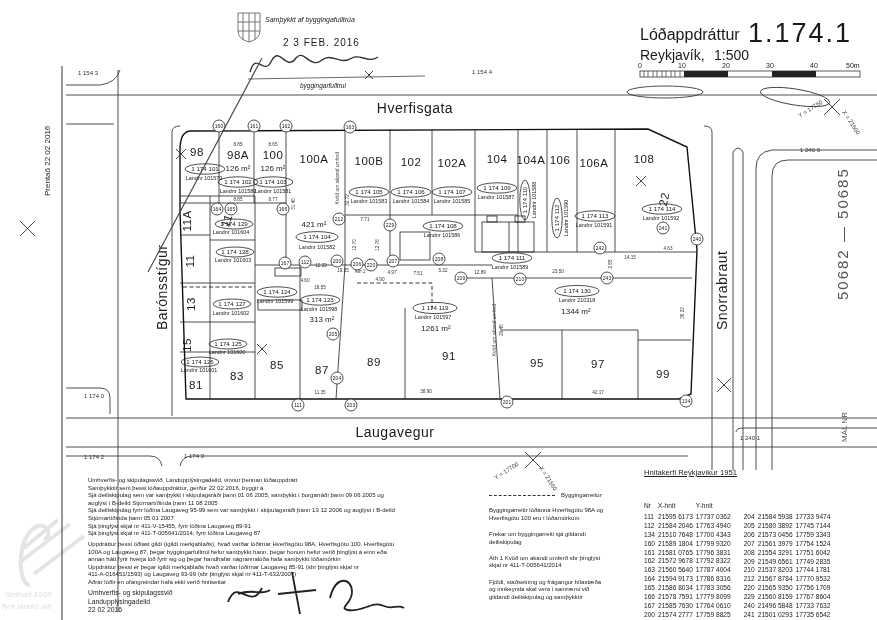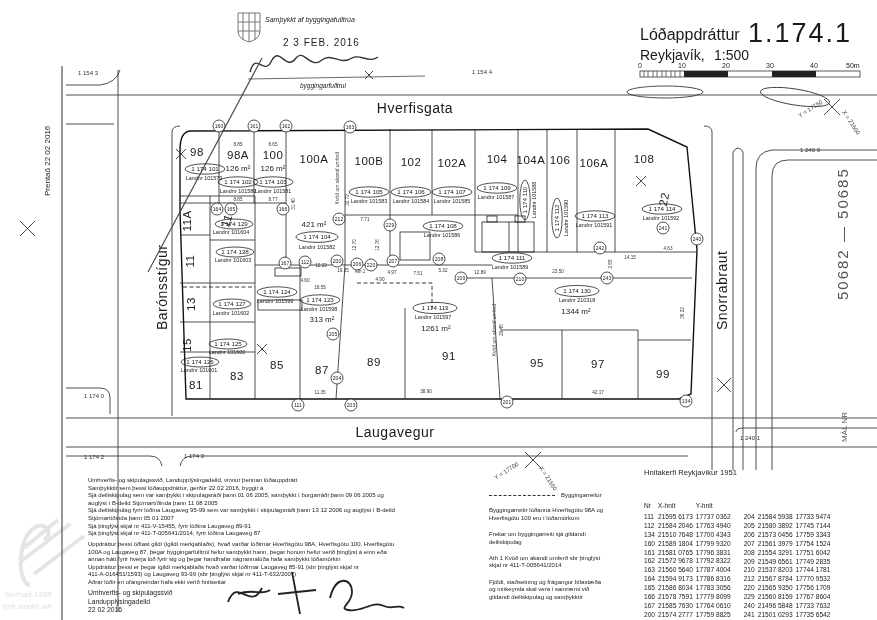--- a/index.html
+++ b/index.html
@@ -22,21 +22,21 @@
   .abs{position:absolute;}
   #notes1,#notes2{left:88px;width:398px;font-size:6px;line-height:7.6px;white-space:pre-line;color:#222;}
   #notes1{top:477px;}
   #notes2{top:541px;}
   #footerblock{left:88px;top:589px;font-size:6.8px;line-height:8.5px;color:#222;}
   #legend{left:489px;top:492px;width:150px;font-size:6px;line-height:7.4px;color:#222;}
   #legend .row1{display:flex;align-items:center;gap:6px;margin-bottom:8px;}
   #legend .dashline{width:66px;border-top:1.5px dashed #333;height:0;}
   #legend p{margin:0 0 9px 0;white-space:pre-line;}
   #tablewrap{left:644px;top:468px;width:228px;color:#222;}
-  #tablewrap .ttitle{font-size:7.6px;margin-bottom:25px;}
+  #tablewrap .ttitle{font-size:7.6px;margin-bottom:25px;text-decoration:underline;}
   #tablewrap .cols{display:flex;gap:10px;}
   table{border-collapse:collapse;font-size:6.6px;line-height:8.9px;}
   td,th{padding:0 3px 0 0;text-align:left;font-weight:normal;white-space:nowrap;}
   thead th{padding-bottom:2px;}
 </style>
 </head>
 <body>
 <div id="page">
 
 <svg width="877" height="620" viewBox="0 0 877 620" class="abs" style="left:0;top:0">

